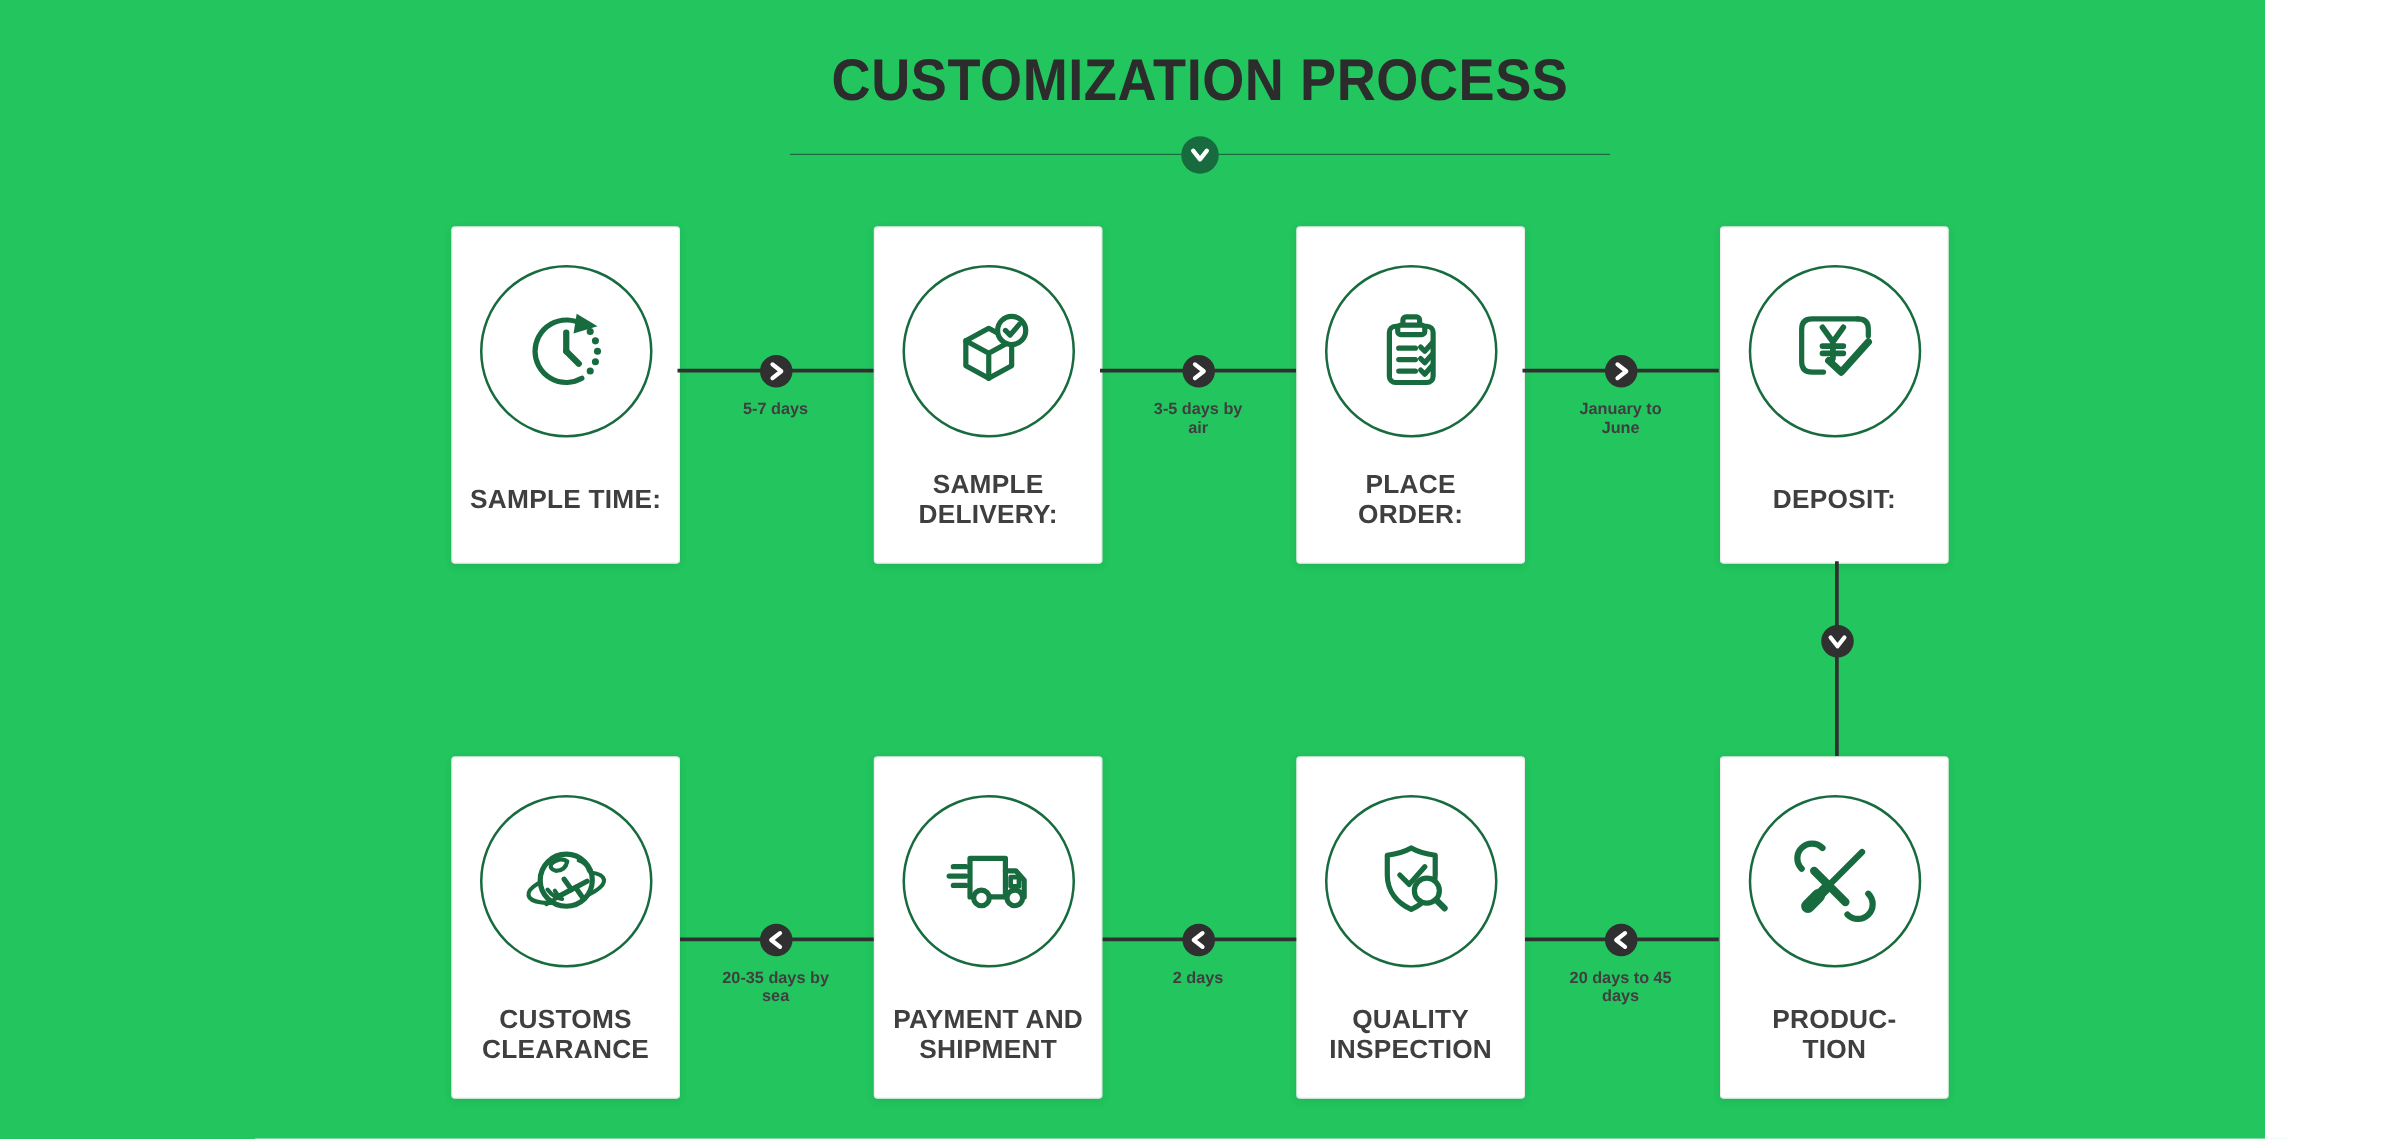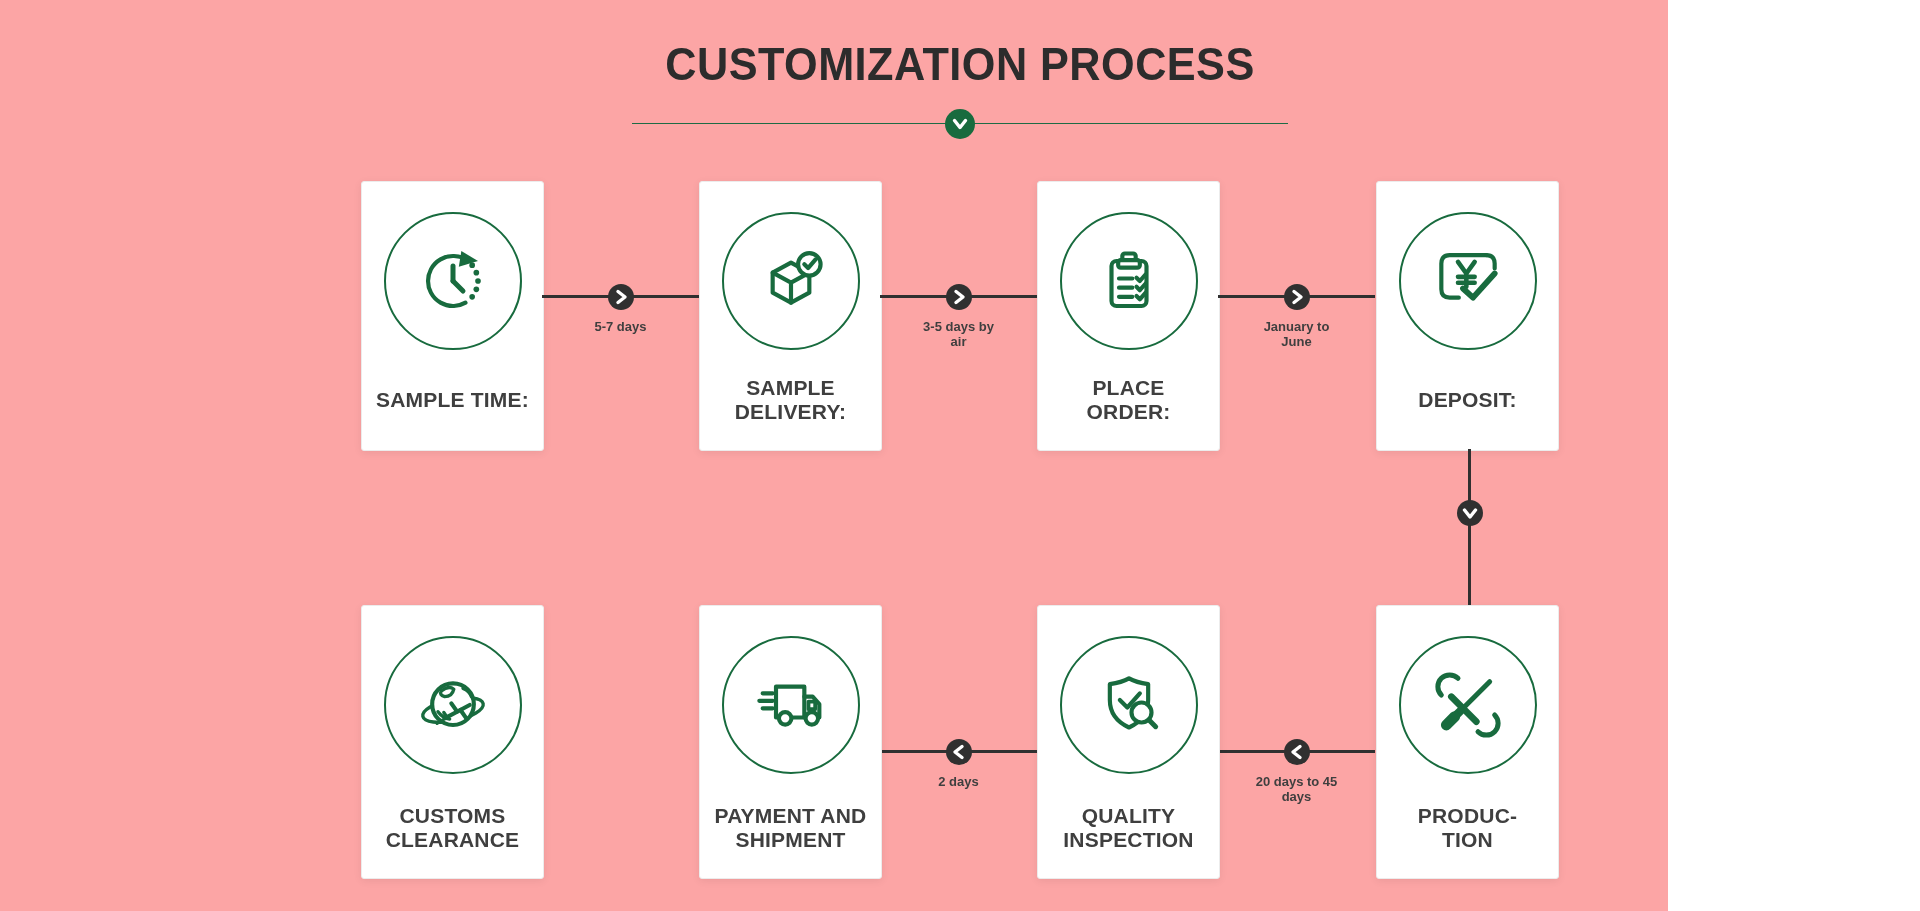--- a/index.html
+++ b/index.html
@@ -1,16 +1,16 @@
 <!DOCTYPE html>
 <html><head>
 <meta charset="utf-8">
 <style>
   html,body{margin:0;padding:0;background:#ffffff;}
-  .canvas{position:relative;width:1668px;height:911px;background:#fca5a5;overflow:hidden;
+  .canvas{position:relative;width:1812px;height:911px;background:#22c55e;overflow:hidden;
           font-family:"Liberation Sans",sans-serif;}
 
   
   .page-title{position:absolute;top:36px;left:0;width:1920px;text-align:center;margin:0;
               font-size:47px;font-weight:800;color:#2c2c2c;letter-spacing:0.5px;
               transform:scaleX(0.92);transform-origin:center;}
   .divider{position:absolute;left:632px;top:123px;width:656px;height:2px;}
   .divider-line{position:absolute;left:0;right:0;top:0;height:1px;background:#1d6b45;}
   .divider-circle{position:absolute;left:50%;top:-14px;margin-left:-15px;width:30px;height:30px;
                   border-radius:50%;background:#186b3e;display:flex;align-items:center;justify-content:center;}
@@ -209,20 +209,30 @@
         <path d="M64 38 H74 L82 47 V63 H64"></path>
         <path d="M69 44 h8 v9 h-8 z" stroke-width="4.5"></path>
         <circle cx="41" cy="64" r="7.5" fill="#ffffff"></circle>
         <circle cx="73" cy="64" r="7.5" fill="#ffffff"></circle>
       </svg>
     </div>
     <div class="card-label">PAYMENT AND
 SHIPMENT</div>
   </div>
 
+  <div class="conn-h" style="left:542px;top:739px">
+    <div class="conn-line"></div>
+    <div class="conn-circle">
+      <svg width="26" height="26" viewBox="0 0 26 26">
+          <polyline class="chev" points="16,7.5 9,13 16,18.5"></polyline>
+        </svg>
+    </div>
+    <div class="conn-label">20-35 days by
+sea</div>
+  </div>
 
   <div class="card row2" style="left:361px">
     <div class="icon-ring">
       <svg width="80" height="80" viewBox="0 0 96 96">
         <ellipse cx="48" cy="54" rx="37" ry="13" transform="rotate(-12 48 54)" stroke-width="4"></ellipse>
         <circle cx="48" cy="47" r="25" fill="#ffffff"></circle>
         <path d="M34 31 q9 -7 15 -2 q-2 9 -11 9 q-7 -2 -4 -7 Z" stroke-width="4"></path>
         <path d="M60 28 q8 3 10 10" stroke-width="4"></path>
         <path d="M30 56 q6 8 14 9" stroke-width="4"></path>
         <path d="M38 64 L68 48" stroke-width="5"></path>

